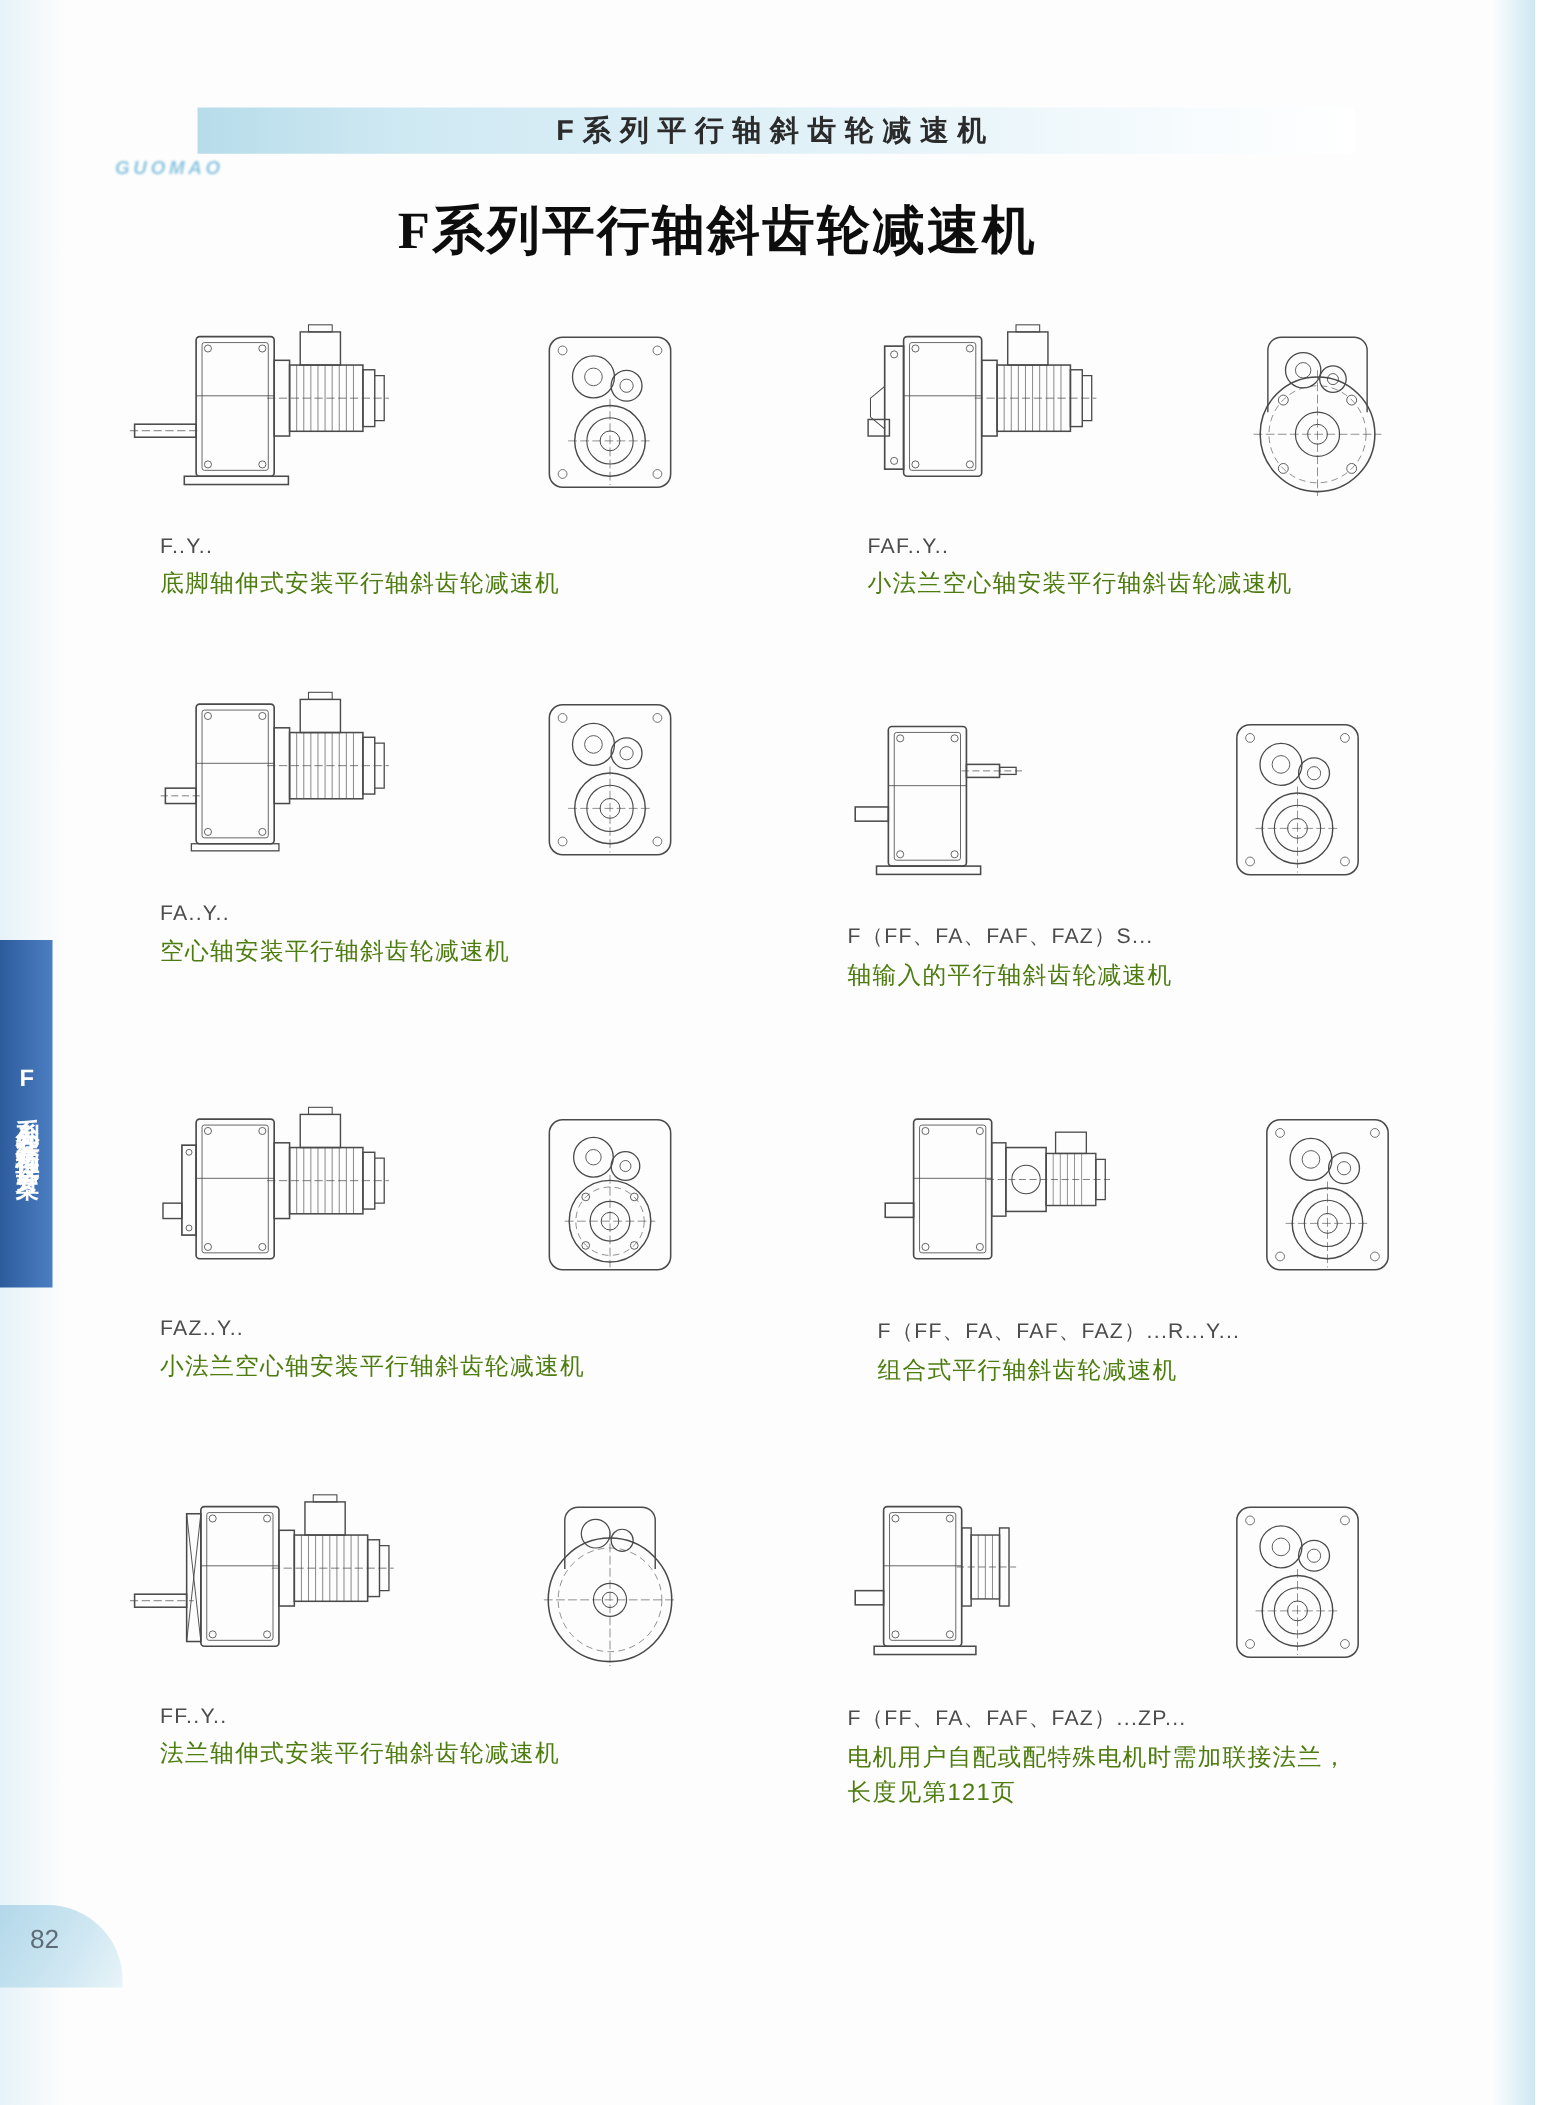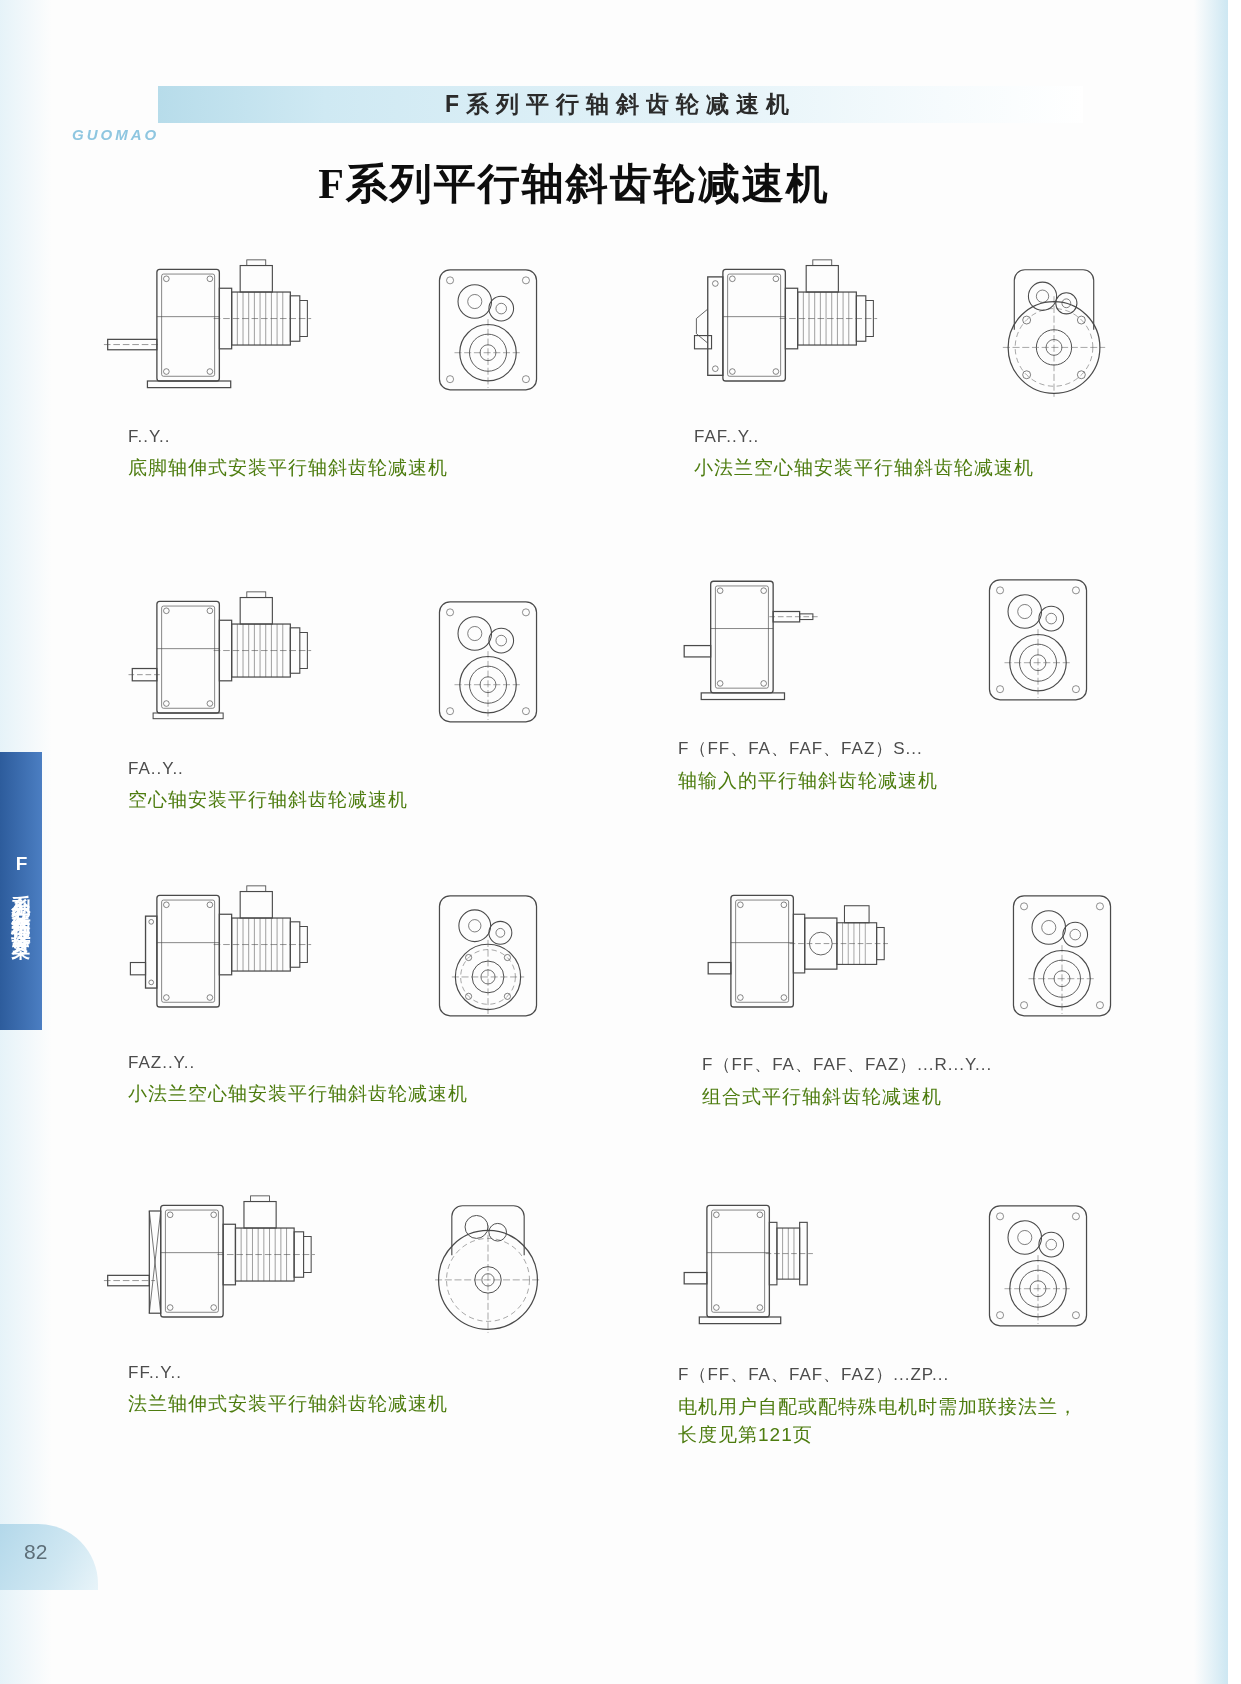--- a/index.html
+++ b/index.html
@@ -17,21 +17,21 @@
     position:absolute; right:0; top:0; width:34px; height:100%;
     background:linear-gradient(270deg,#cde7f2,rgba(255,255,255,0));
   }
   .header-band {
     position:absolute; left:158px; top:86px; width:925px; height:37px;
     background:linear-gradient(90deg,#b7dcea 0%,#cfe9f3 18%,#e2f2f8 55%,#f6fbfd 85%,#ffffff 100%);
     display:flex; align-items:center; justify-content:center;
   }
   .header-band span { font-size:23px; font-weight:bold; letter-spacing:7px; color:#2b2b2b; }
   .brand {
-    position:absolute; left:72px; top:126px; font-size:15px; font-weight:bold;
+    position:absolute; left:92px; top:126px; font-size:15px; font-weight:bold;
     color:#8ec6e0; letter-spacing:3px; font-style:italic; filter:blur(.7px);text-align:right;
   }
   .main-title {
     position:absolute; left:0; top:156px; width:100%; text-align:center; padding-right:80px;
     font-family:"Liberation Serif","DejaVu Serif",serif;
     font-size:42px; font-weight:bold; color:#0d0d0d; letter-spacing:2px;
   }
   .cell { position:absolute; width:545px; }
   .drawings { display:flex; align-items:flex-end; gap:46px; height:162px; }
   .sideview { width:265px; height:160px; flex:none; }
@@ -266,21 +266,21 @@
       <svg class="frontview" viewBox="0 0 170 160">
           <use href="#fvb"></use>
         </svg>
     </div>
     <div class="caption">
       <div class="code">FAF..Y..</div>
       <div class="desc">小法兰空心轴安装平行轴斜齿轮减速机</div>
     </div>
   </section>
 
-  <section class="cell" style="left:102px; top:578px;">
+  <section class="cell" style="left:102px; top:540px;">
     <div class="drawings">
       <svg class="sideview" viewBox="0 0 280 160">
           <use href="#sv3"></use>
         </svg>
       <svg class="frontview" viewBox="0 0 170 160">
           <use href="#fva"></use>
         </svg>
     </div>
     <div class="caption">
       <div class="code">FA..Y..</div>

